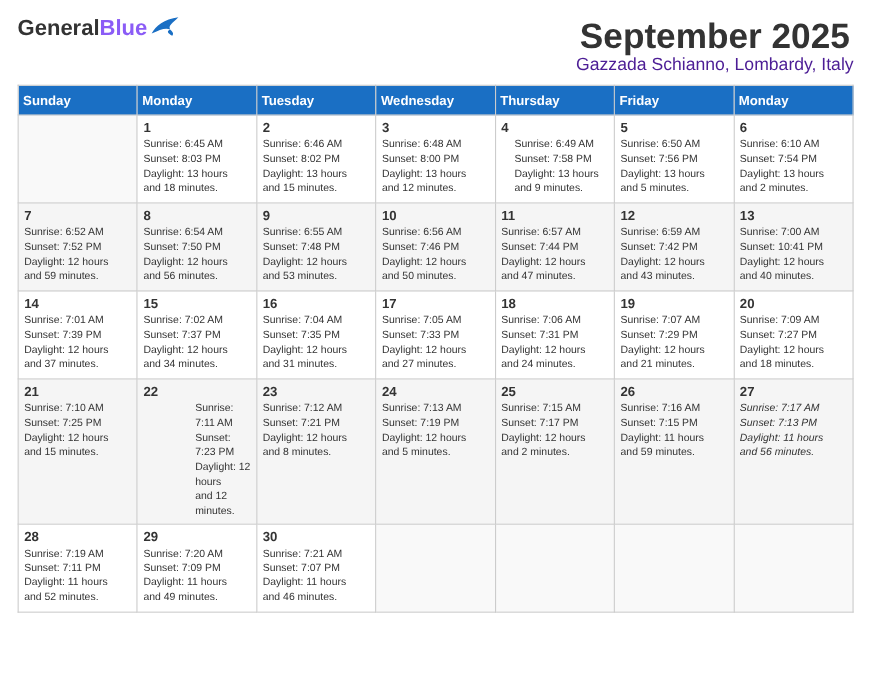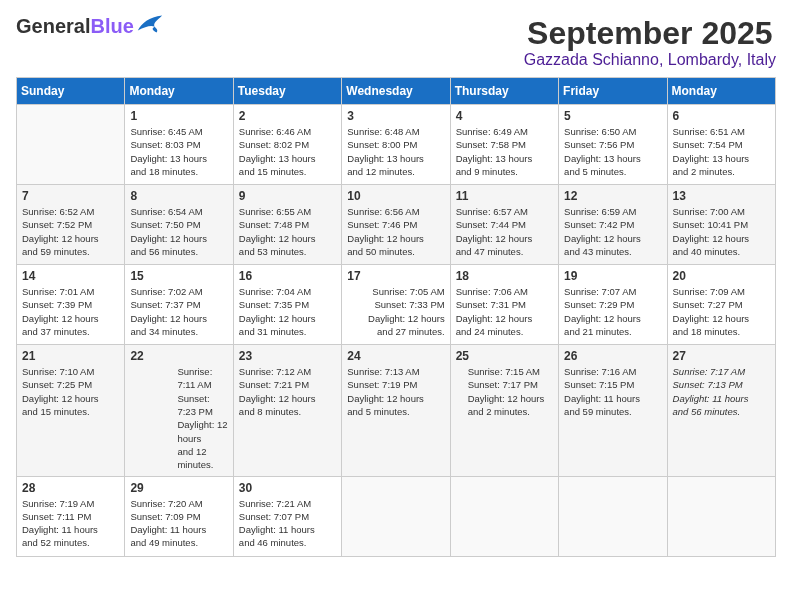--- a/index.html
+++ b/index.html
@@ -140,35 +140,35 @@
         </td>
         <td>
           <div class="day-num">3</div>
           <div class="day-info" style="white-space: pre-line;">Sunrise: 6:48 AM
 Sunset: 8:00 PM
 Daylight: 13 hours
 and 12 minutes.</div>
         </td>
         <td>
           <div class="day-num">4</div>
-          <div class="day-info" style="white-space: pre-line;">Sunrise: 6:49 AM
+          <div class="day-info" style="white-space: pre-line; margin-left: 12px;">Sunrise: 6:49 AM
 Sunset: 7:58 PM
 Daylight: 13 hours
 and 9 minutes.</div>
         </td>
         <td>
           <div class="day-num">5</div>
           <div class="day-info" style="white-space: pre-line;">Sunrise: 6:50 AM
 Sunset: 7:56 PM
 Daylight: 13 hours
 and 5 minutes.</div>
         </td>
         <td>
           <div class="day-num">6</div>
-          <div class="day-info" style="white-space: pre-line;">Sunrise: 6:51 AM
+          <div class="day-info" style="white-space: pre-line;">Sunrise: 6:10 AM
 Sunset: 7:54 PM
 Daylight: 13 hours
 and 2 minutes.</div>
         </td>
       </tr>
       <tr>
         <td>
           <div class="day-num">7</div>
           <div class="day-info" style="white-space: pre-line;">Sunrise: 6:52 AM
 Sunset: 7:52 PM
@@ -235,21 +235,21 @@
         </td>
         <td>
           <div class="day-num">16</div>
           <div class="day-info" style="white-space: pre-line;">Sunrise: 7:04 AM
 Sunset: 7:35 PM
 Daylight: 12 hours
 and 31 minutes.</div>
         </td>
         <td>
           <div class="day-num">17</div>
-          <div class="day-info" style="white-space: pre-line; text-align: right;">Sunrise: 7:05 AM
+          <div class="day-info" style="white-space: pre-line;">Sunrise: 7:05 AM
 Sunset: 7:33 PM
 Daylight: 12 hours
 and 27 minutes.</div>
         </td>
         <td>
           <div class="day-num">18</div>
           <div class="day-info" style="white-space: pre-line;">Sunrise: 7:06 AM
 Sunset: 7:31 PM
 Daylight: 12 hours
 and 24 minutes.</div>
@@ -293,21 +293,21 @@
         </td>
         <td>
           <div class="day-num">24</div>
           <div class="day-info" style="white-space: pre-line;">Sunrise: 7:13 AM
 Sunset: 7:19 PM
 Daylight: 12 hours
 and 5 minutes.</div>
         </td>
         <td>
           <div class="day-num">25</div>
-          <div class="day-info" style="white-space: pre-line; margin-left: 12px;">Sunrise: 7:15 AM
+          <div class="day-info" style="white-space: pre-line;">Sunrise: 7:15 AM
 Sunset: 7:17 PM
 Daylight: 12 hours
 and 2 minutes.</div>
         </td>
         <td>
           <div class="day-num">26</div>
           <div class="day-info" style="white-space: pre-line;">Sunrise: 7:16 AM
 Sunset: 7:15 PM
 Daylight: 11 hours
 and 59 minutes.</div>

